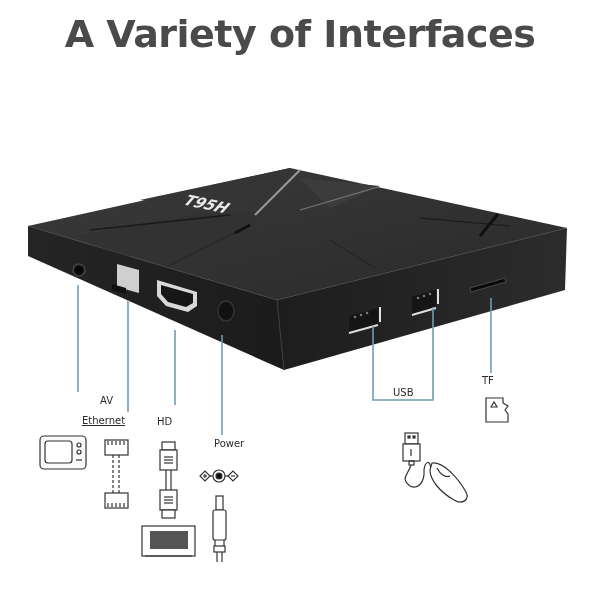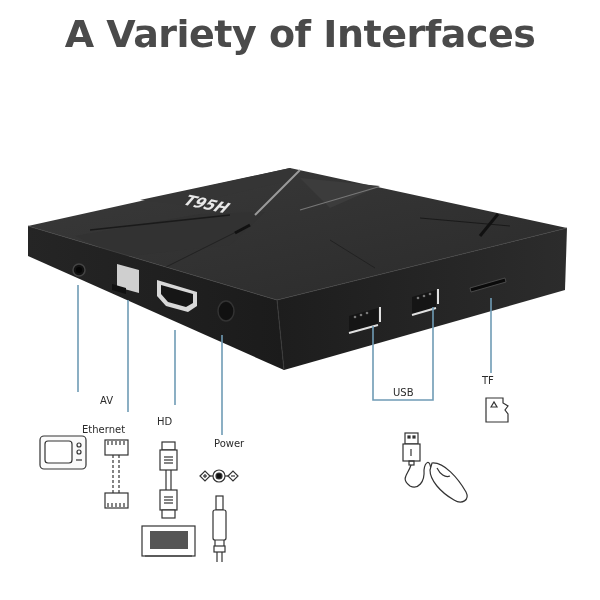--- a/index.html
+++ b/index.html
@@ -174,17 +174,17 @@
     <path d="M437,468 C440,474 445,478 450,476"></path>
   </g>
 
   <g stroke="#333" stroke-width="1.2" fill="none">
     <path d="M486,398 L503,398 L503,403 L508,406 L505,410 L508,414 L508,422 L486,422 Z" fill="#fff"></path>
     <polygon points="491,407 494,402 497,407"></polygon>
   </g>
 </svg>
 
 <div class="lbl" style="left:66px;top:395px;margin-left:34px;">AV</div>
-<div class="lbl" style="left:82px;top:424px;">Ethernet</div>
+<div class="lbl" style="left:82px;top:415px;text-decoration:underline;">Ethernet</div>
 <div class="lbl" style="left:157px;top:416px;">HD</div>
 <div class="lbl" style="left:194px;top:438px;margin-left:20px;">Power</div>
 <div class="lbl" style="left:393px;top:387px;">USB</div>
 <div class="lbl" style="left:482px;top:375px;">TF</div>
 
 </body></html>

